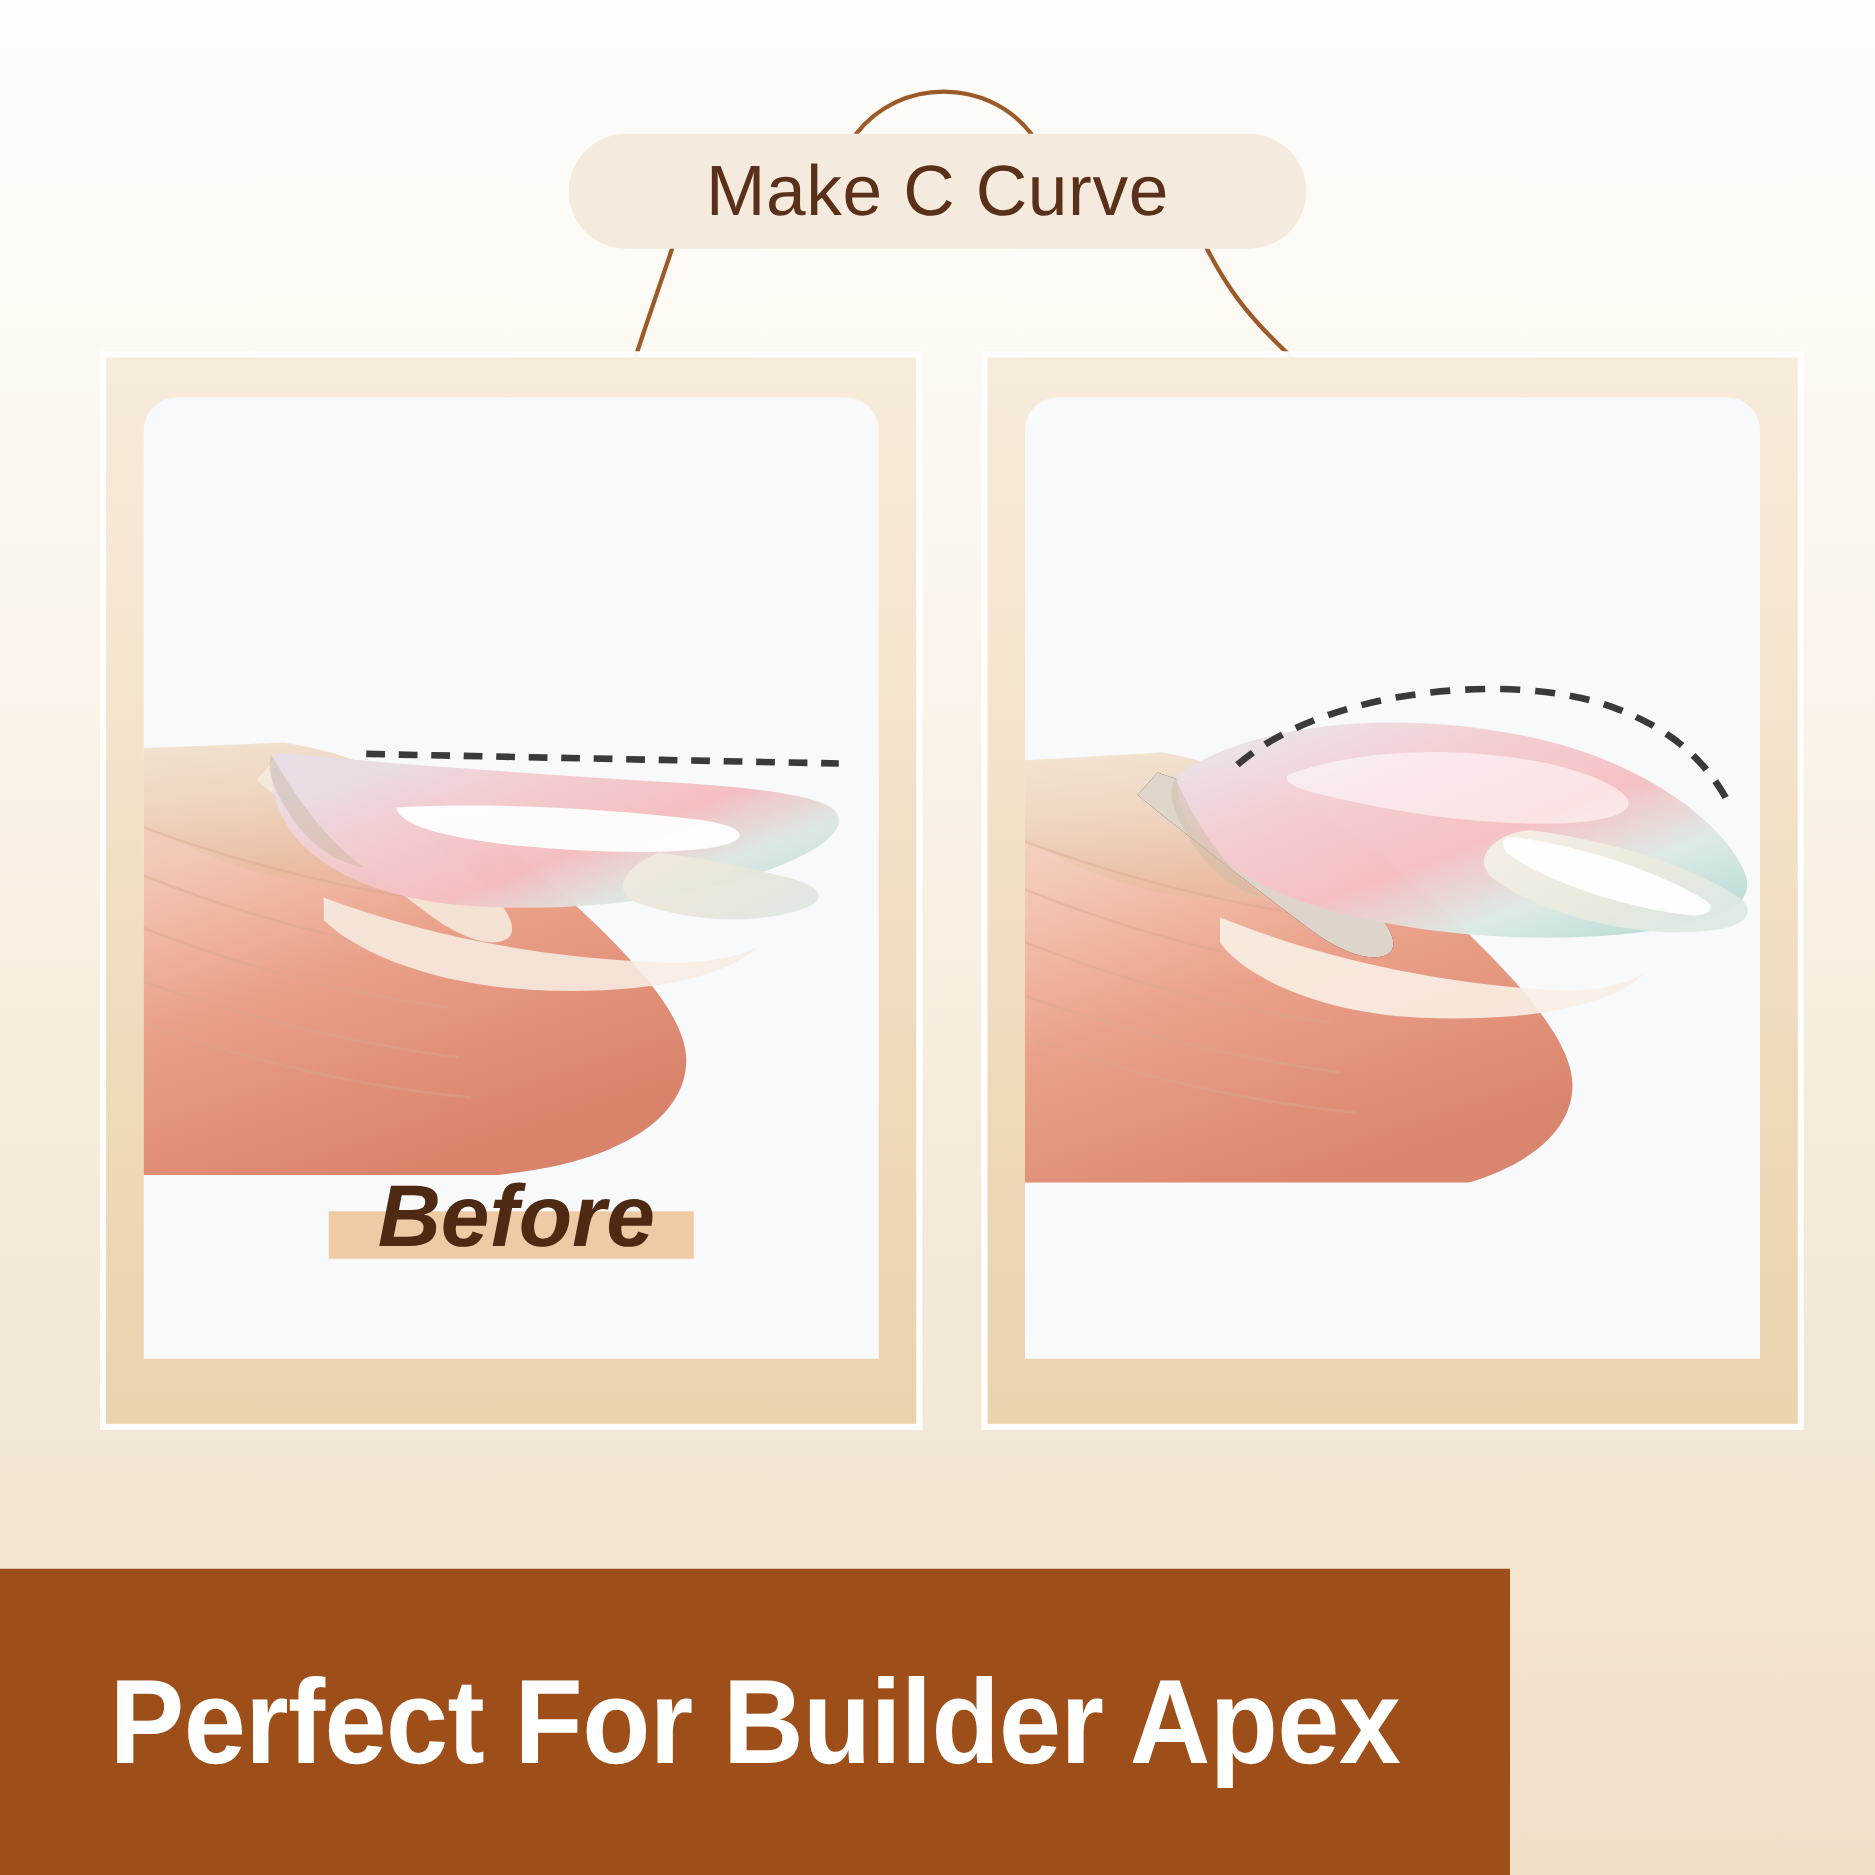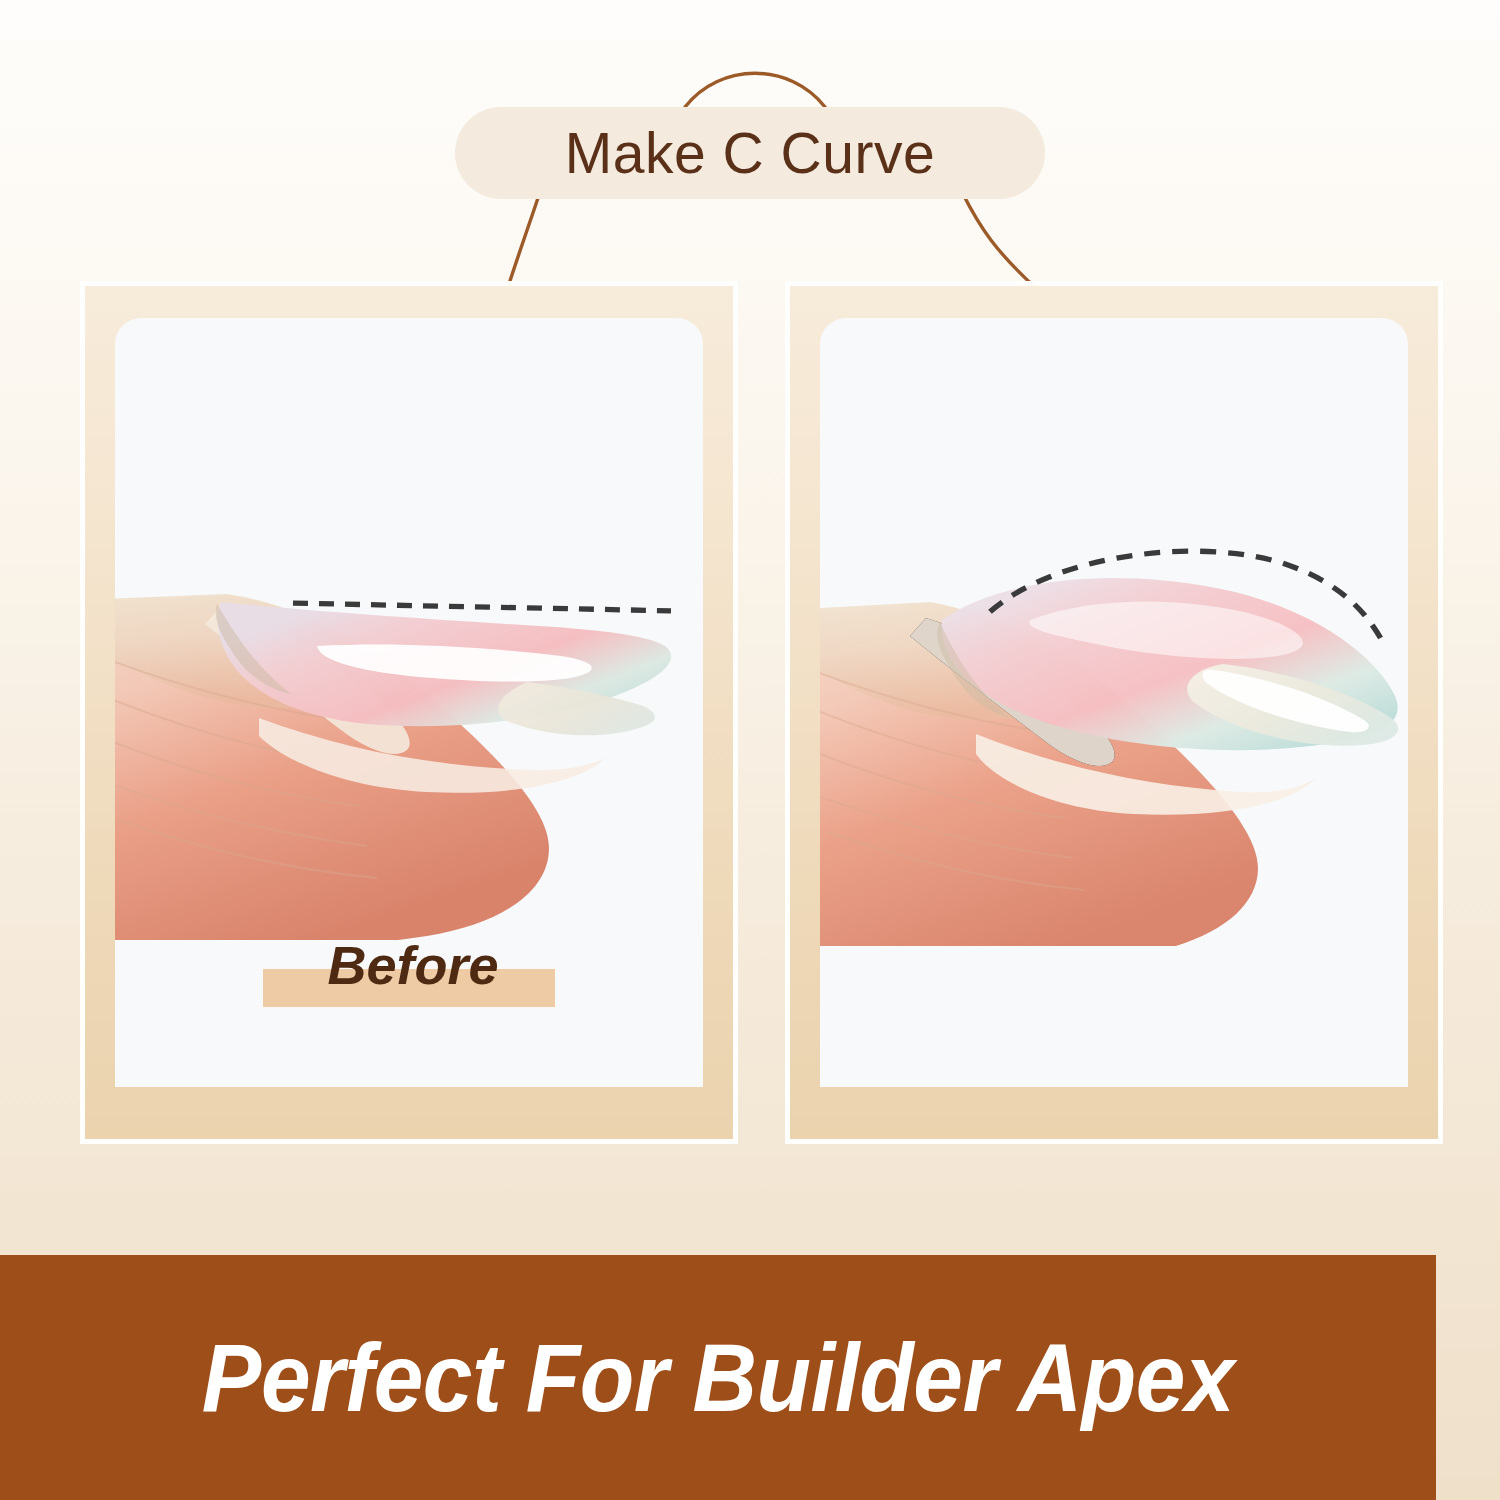--- a/index.html
+++ b/index.html
@@ -127,43 +127,42 @@
     width: 292px;
     height: 38px;
     background: #eecba4;
   }
   .caption-text {
     position: absolute;
     left: 0;
     right: 0;
     top: 0;
     text-align: center;
-    font-size: 54px;
+    font-size: 70px;
     font-style: italic;
     font-weight: bold;
     color: #4e2a12;
     line-height: 1.05;
     white-space: nowrap;
   }
   #caption-before .caption-text { padding-left: 8px; }
   #caption-after  .caption-text { padding-right: 8px; }
 
   
   #bottom-banner {
     position: absolute;
     left: 0;
     bottom: 0;
-    width: 1436px;
+    width: 1208px;
     height: 245px;
     background: #9e4e18;
     display: flex;
     align-items: center;
     justify-content: center;
     z-index: 5;
-    font-style: italic;
   }
   #banner-text {
     font-size: 96px;
     font-weight: bold;
     color: #ffffff;
     letter-spacing: -0.5px;
     transform: scaleX(0.93);
     white-space: nowrap;
   }
 </style>

